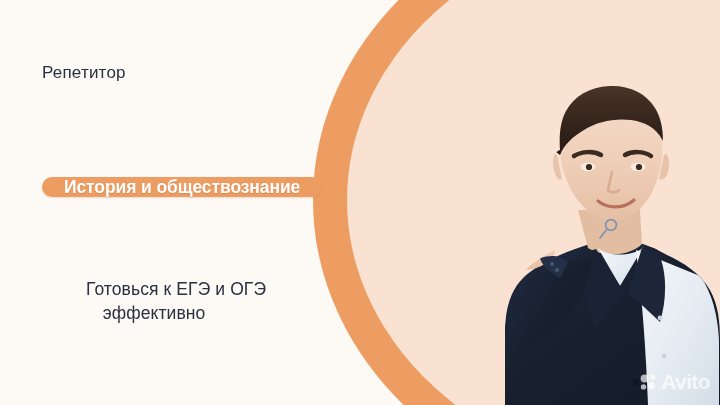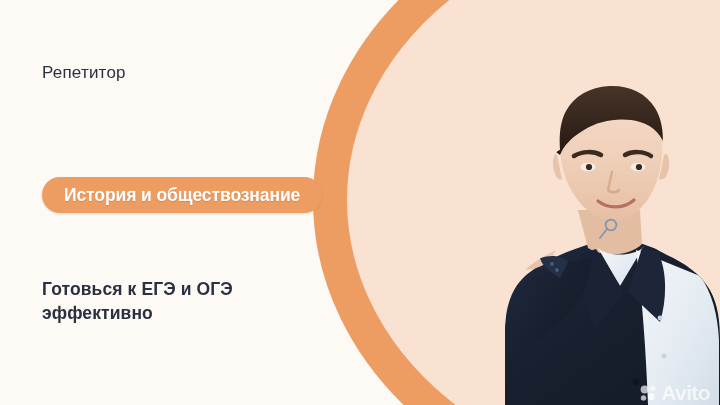--- a/index.html
+++ b/index.html
@@ -55,21 +55,21 @@
     letter-spacing: -0.3px;
     color: #242a38;
     white-space: pre-line;
   }
 
   .subject-pill {
     position: absolute;
     left: 0;
     top: 177px;
     height: 20px;
-    padding: 8px 22px;
+    padding: 0 22px;
     display: flex;
     align-items: center;
     border-radius: 18px;
     background: #ed9d62;
     box-shadow: 0 1px 2px rgba(150, 95, 45, 0.18);
   }
   .subject-pill .pill-text {
     font-size: 17.5px;
     font-weight: 700;
     letter-spacing: -0.1px;
@@ -79,28 +79,28 @@
   }
 
   .cta {
     position: absolute;
     left: 0;
     top: 277px;
     font-size: 17.5px;
     line-height: 24px;
     color: #2a3040;
   }
-  .cta .cta-line1 { font-weight: 700; display: block; letter-spacing: 0.1px; }
-  .cta .cta-line2 { font-weight: 700; display: block; letter-spacing: 0.1px; }
+  .cta .cta-line1 { font-weight: 400; display: block; letter-spacing: 0.1px; margin-left: 44px; }
+  .cta .cta-line2 { font-weight: 400; display: block; letter-spacing: 0.1px; text-align: center; }
 
   
   .watermark {
     position: absolute;
     right: 10px;
-    bottom: 0;
+    bottom: 11px;
     display: flex;
     align-items: center;
     gap: 4px;
     z-index: 9;
     opacity: 0.72;
   }
   .watermark .wm-dots { display: block; }
   .watermark .wm-text {
     font-size: 21px;
     font-weight: 700;

